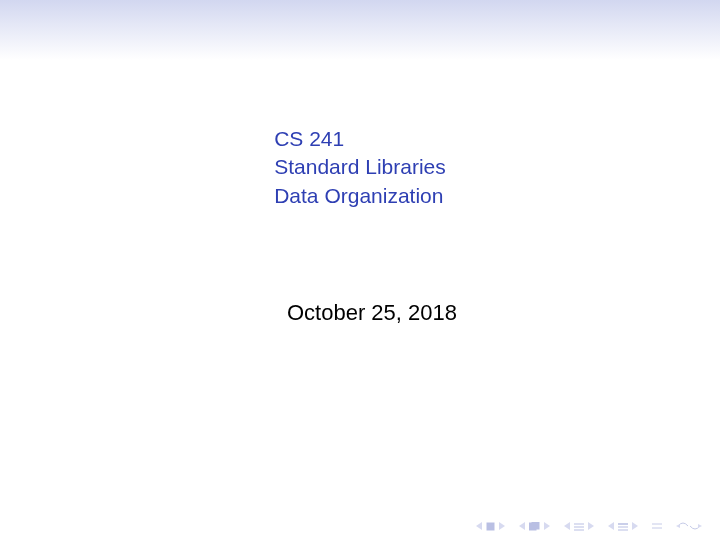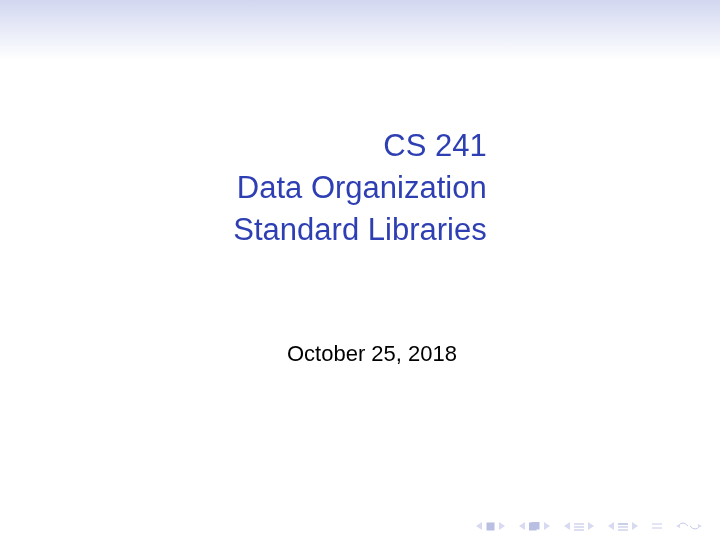--- a/index.html
+++ b/index.html
@@ -17,24 +17,24 @@
   }
   .content {
     position: absolute;
     top: 0; left: 0; right: 0; bottom: 0;
     display: flex;
     flex-direction: column;
     align-items: center;
   }
   .title-block {
     margin-top: 125px;
-    text-align: right;
+    text-align: left;
     color: #2e3fb3;
     font-weight: 400;
-    font-size: 31px;
+    font-size: 21px;
     line-height: 1.35;
   }
   .date {
     margin-top: 90px;
     text-align: center;
     color: #000;
     font-size: 22px;
     font-weight: 400;
     margin-left: 24px;
   }
@@ -58,22 +58,22 @@
   .mid   { fill: #b9bfe3; }
 </style>
 </head>
 <body>
 
 <div class="top-gradient"></div>
 
 <div class="content">
   <div class="title-block">
     <div>CS 241</div>
+    <div>Standard Libraries</div>
     <div>Data Organization</div>
-    <div>Standard Libraries</div>
   </div>
   <div class="date">October 25, 2018</div>
 </div>
 
 <div class="nav-bar">
   <span class="nav-group">
     <svg width="8" height="8">
         <polygon class="faint" points="6,0 0,4 6,8"></polygon>
       </svg>
     <svg width="9" height="9">

